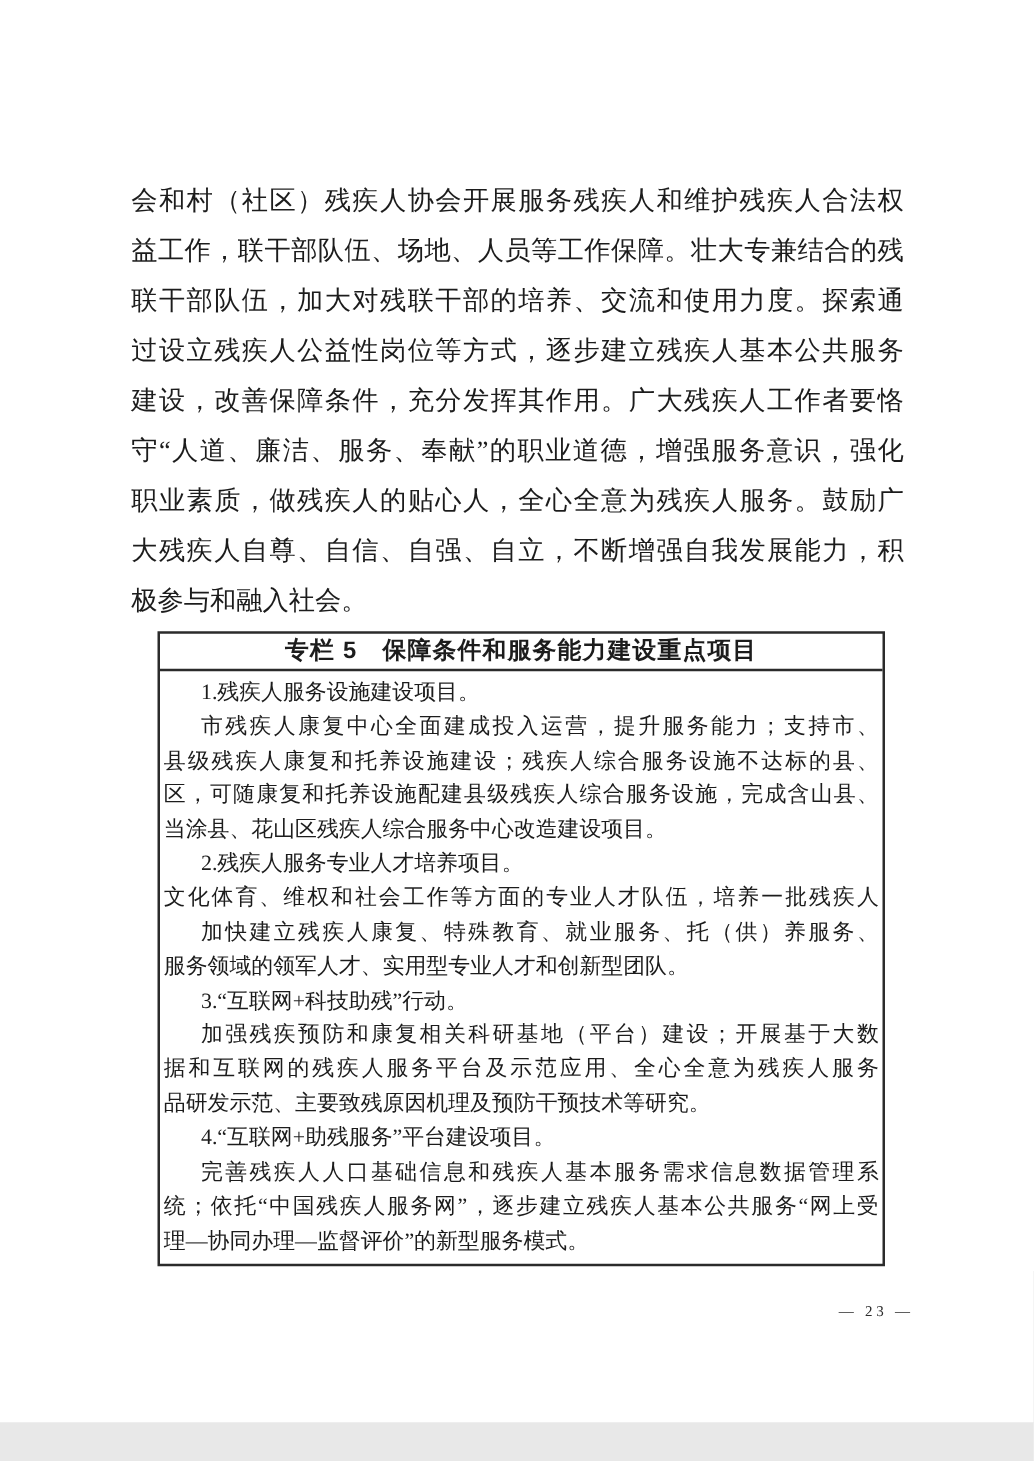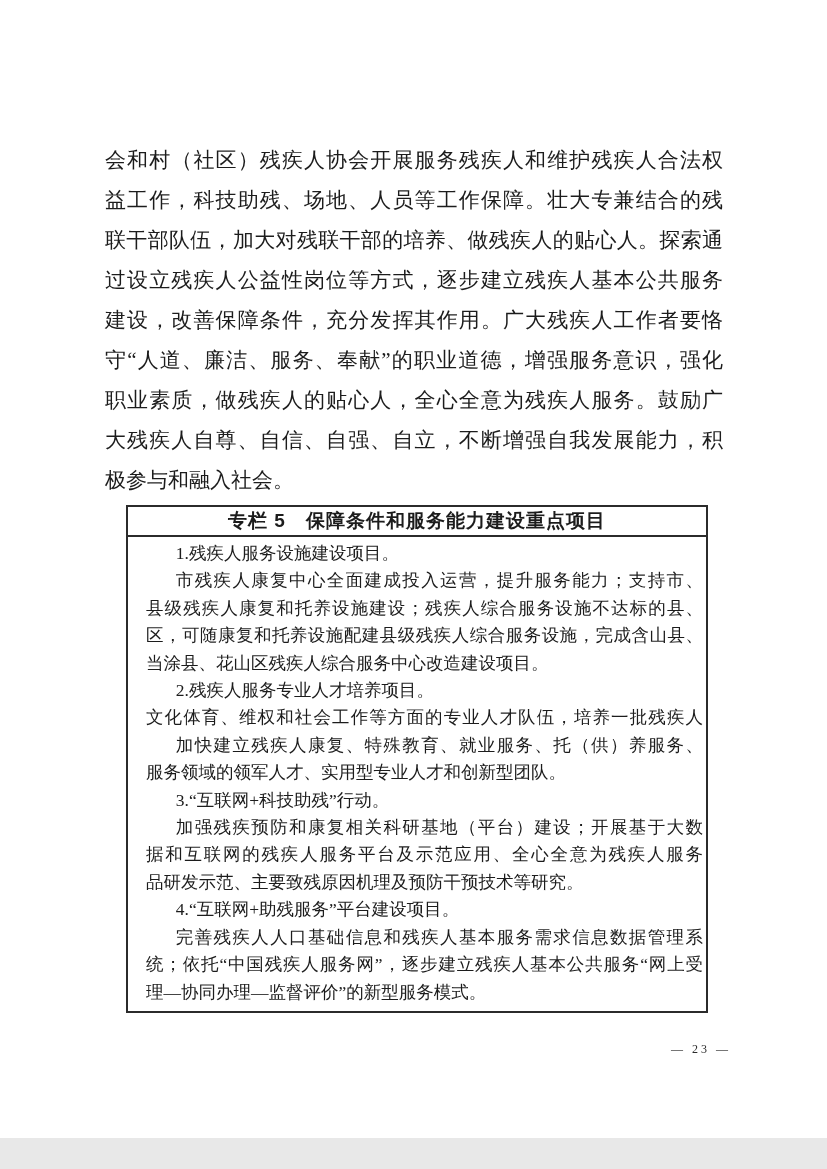--- a/index.html
+++ b/index.html
@@ -40,21 +40,21 @@
     height:28px;
     line-height:27px;
     text-align:center;
     font-weight:bold;
     font-size:19px;
     font-family:"Liberation Sans", sans-serif;
     border-bottom:2px solid #2b2b2b;
     letter-spacing:1px;
   }
   .box-body {
-    padding:3px 3px 5px 18px;
+    padding:3px 3px 5px 3px;
   }
   .bline {
     font-size:17.5px;
     line-height:27.4px;
     text-align:justify;
     text-align-last:justify;
   }
   .bline.indent { text-indent:1.7em; }
   .bline.end {
     text-align:left;
@@ -71,22 +71,22 @@
     color:#2a2a2a;
   }
 </style>
 </head>
 <body>
 
 <div class="page">
 
   <div class="body-text">
     <div class="tline">会和村（社区）残疾人协会开展服务残疾人和维护残疾人合法权</div>
-    <div class="tline">益工作，科技助残、场地、人员等工作保障。壮大专兼结合的残</div>
-    <div class="tline">联干部队伍，加大对残联干部的培养、做残疾人的贴心人。探索通</div>
+    <div class="tline">益工作，联干部队伍、场地、人员等工作保障。壮大专兼结合的残</div>
+    <div class="tline">联干部队伍，加大对残联干部的培养、交流和使用力度。探索通</div>
     <div class="tline">过设立残疾人公益性岗位等方式，逐步建立残疾人基本公共服务</div>
     <div class="tline">建设，改善保障条件，充分发挥其作用。广大残疾人工作者要恪</div>
     <div class="tline">守“人道、廉洁、服务、奉献”的职业道德，增强服务意识，强化</div>
     <div class="tline">职业素质，做残疾人的贴心人，全心全意为残疾人服务。鼓励广</div>
     <div class="tline">大残疾人自尊、自信、自强、自立，不断增强自我发展能力，积</div>
     <div class="tline para-end">极参与和融入社会。</div>
   </div>
 
   <div class="feature-box">
     <div class="box-title">专栏 5　保障条件和服务能力建设重点项目</div>

